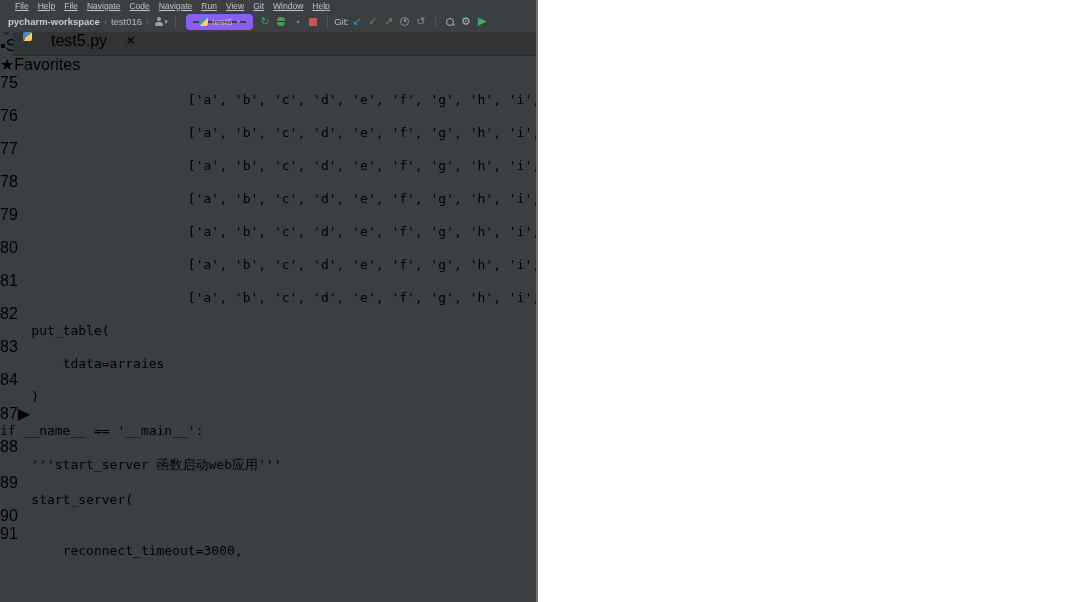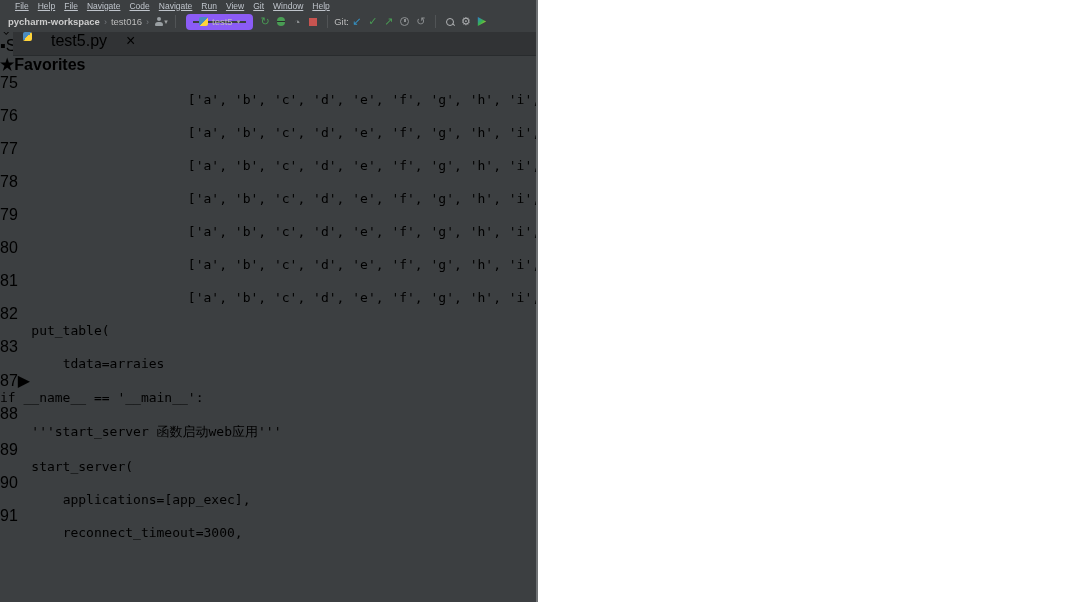--- a/index.html
+++ b/index.html
@@ -210,45 +210,46 @@
             </defs>
             <polygon points="2,1 11,6 2,11" fill="url(#pg)"></polygon>
           </svg>
       </span>
     </div>
 
     <div class="stripe"></div>
     <div class="vlabel" style="top:38px;"><span class="vicon">■</span><span class="vtext">Project</span></div>
     <div class="vlabel" style="top:92px;"><span class="vicon">◇</span><span class="vtext">Commit</span></div>
     <div class="vlabel" style="top:448px;"><span class="vicon">▪</span><span class="vtext">Structure</span></div>
-    <div class="vlabel" style="top:508px;font-weight:bold;"><span class="vicon">★</span><span class="vtext">Favorites</span></div>
+    <div class="vlabel" style="top:508px;"><span class="vicon">★</span><span class="vtext">Favorites</span></div>
 
     <div class="tabbar">
       <div class="etab">
         <span class="pyicon"></span>
         <span>test5.py</span>
         <span class="etab-close">×</span>
       </div>
     </div>
 
     <div id="editor">
       <div id="code-lines">
           <div class="cl"><span class="ln">75</span><span class="gi"></span><pre class="ct"><span class="pl">                        [</span><span class="st">'a'</span><span class="cm">,</span><span class="pl"> </span><span class="st">'b'</span><span class="cm">,</span><span class="pl"> </span><span class="st">'c'</span><span class="cm">,</span><span class="pl"> </span><span class="st">'d'</span><span class="cm">,</span><span class="pl"> </span><span class="st">'e'</span><span class="cm">,</span><span class="pl"> </span><span class="st">'f'</span><span class="cm">,</span><span class="pl"> </span><span class="st">'g'</span><span class="cm">,</span><span class="pl"> </span><span class="st">'h'</span><span class="cm">,</span><span class="pl"> </span><span class="st">'i'</span><span class="cm">,</span></pre></div>
           <div class="cl"><span class="ln">76</span><span class="gi"></span><pre class="ct"><span class="pl">                        [</span><span class="st">'a'</span><span class="cm">,</span><span class="pl"> </span><span class="st">'b'</span><span class="cm">,</span><span class="pl"> </span><span class="st">'c'</span><span class="cm">,</span><span class="pl"> </span><span class="st">'d'</span><span class="cm">,</span><span class="pl"> </span><span class="st">'e'</span><span class="cm">,</span><span class="pl"> </span><span class="st">'f'</span><span class="cm">,</span><span class="pl"> </span><span class="st">'g'</span><span class="cm">,</span><span class="pl"> </span><span class="st">'h'</span><span class="cm">,</span><span class="pl"> </span><span class="st">'i'</span><span class="cm">,</span></pre></div>
           <div class="cl"><span class="ln">77</span><span class="gi"></span><pre class="ct"><span class="pl">                        [</span><span class="st">'a'</span><span class="cm">,</span><span class="pl"> </span><span class="st">'b'</span><span class="cm">,</span><span class="pl"> </span><span class="st">'c'</span><span class="cm">,</span><span class="pl"> </span><span class="st">'d'</span><span class="cm">,</span><span class="pl"> </span><span class="st">'e'</span><span class="cm">,</span><span class="pl"> </span><span class="st">'f'</span><span class="cm">,</span><span class="pl"> </span><span class="st">'g'</span><span class="cm">,</span><span class="pl"> </span><span class="st">'h'</span><span class="cm">,</span><span class="pl"> </span><span class="st">'i'</span><span class="cm">,</span></pre></div>
           <div class="cl"><span class="ln">78</span><span class="gi"></span><pre class="ct"><span class="pl">                        [</span><span class="st">'a'</span><span class="cm">,</span><span class="pl"> </span><span class="st">'b'</span><span class="cm">,</span><span class="pl"> </span><span class="st">'c'</span><span class="cm">,</span><span class="pl"> </span><span class="st">'d'</span><span class="cm">,</span><span class="pl"> </span><span class="st">'e'</span><span class="cm">,</span><span class="pl"> </span><span class="st">'f'</span><span class="cm">,</span><span class="pl"> </span><span class="st">'g'</span><span class="cm">,</span><span class="pl"> </span><span class="st">'h'</span><span class="cm">,</span><span class="pl"> </span><span class="st">'i'</span><span class="cm">,</span></pre></div>
           <div class="cl"><span class="ln">79</span><span class="gi"></span><pre class="ct"><span class="pl">                        [</span><span class="st">'a'</span><span class="cm">,</span><span class="pl"> </span><span class="st">'b'</span><span class="cm">,</span><span class="pl"> </span><span class="st">'c'</span><span class="cm">,</span><span class="pl"> </span><span class="st">'d'</span><span class="cm">,</span><span class="pl"> </span><span class="st">'e'</span><span class="cm">,</span><span class="pl"> </span><span class="st">'f'</span><span class="cm">,</span><span class="pl"> </span><span class="st">'g'</span><span class="cm">,</span><span class="pl"> </span><span class="st">'h'</span><span class="cm">,</span><span class="pl"> </span><span class="st">'i'</span><span class="cm">,</span></pre></div>
           <div class="cl"><span class="ln">80</span><span class="gi"></span><pre class="ct"><span class="pl">                        [</span><span class="st">'a'</span><span class="cm">,</span><span class="pl"> </span><span class="st">'b'</span><span class="cm">,</span><span class="pl"> </span><span class="st">'c'</span><span class="cm">,</span><span class="pl"> </span><span class="st">'d'</span><span class="cm">,</span><span class="pl"> </span><span class="st">'e'</span><span class="cm">,</span><span class="pl"> </span><span class="st">'f'</span><span class="cm">,</span><span class="pl"> </span><span class="st">'g'</span><span class="cm">,</span><span class="pl"> </span><span class="st">'h'</span><span class="cm">,</span><span class="pl"> </span><span class="st">'i'</span><span class="cm">,</span></pre></div>
           <div class="cl"><span class="ln">81</span><span class="gi"><span class="fold-mk"></span></span><pre class="ct"><span class="pl">                        [</span><span class="st">'a'</span><span class="cm">,</span><span class="pl"> </span><span class="st">'b'</span><span class="cm">,</span><span class="pl"> </span><span class="st">'c'</span><span class="cm">,</span><span class="pl"> </span><span class="st">'d'</span><span class="cm">,</span><span class="pl"> </span><span class="st">'e'</span><span class="cm">,</span><span class="pl"> </span><span class="st">'f'</span><span class="cm">,</span><span class="pl"> </span><span class="st">'g'</span><span class="cm">,</span><span class="pl"> </span><span class="st">'h'</span><span class="cm">,</span><span class="pl"> </span><span class="st">'i'</span><span class="cm">,</span></pre></div>
           <div class="cl"><span class="ln">82</span><span class="gi"></span><pre class="ct"><span class="pl">    put_table(</span></pre></div>
           <div class="cl"><span class="ln">83</span><span class="gi"></span><pre class="ct"><span class="pl">        </span><span class="pm">tdata</span><span class="pl">=</span><span class="bd">arraies</span></pre></div>
+          <div class="cl"><span class="ln">84</span><span class="gi"><span class="fold-mk"></span></span><pre class="ct"><span class="pl">    )</span></pre></div>
           <div class="cl"><span class="ln">87</span><span class="gi"><span class="run-arrow">▶</span><span class="fold-mk"></span></span><pre class="ct"><span class="kw">if </span><span class="pl">__name__ == </span><span class="st">'__main__'</span><span class="pl">:</span></pre></div>
           <div class="cl"><span class="ln">88</span><span class="gi"></span><pre class="ct"><span class="pl">    </span><span class="st">'''start_server 函数启动web应用'''</span></pre></div>
           <div class="cl"><span class="ln">89</span><span class="gi"></span><pre class="ct"><span class="bd">    start_server</span><span class="brace">(</span></pre></div>
-          <div class="cl"><span class="ln">90</span><span class="gi"></span><pre class="ct"><span class="pl">        </span><span class="pm">applications</span><span class="pl">=</span><span class="pl">[</span><span class="bd">app_exec</span><span class="pl">],</span></pre></div>
+          <div class="cl"><span class="ln">90</span><span class="gi"></span></div>
           <div class="cl"><span class="ln">91</span><span class="gi"></span><pre class="ct"><span class="pl">        </span><span class="pm">reconnect_timeout</span><span class="pl">=</span><span class="nm">3000</span><span class="pl">,</span></pre></div>
         </div>
 
       <div class="hscroll"></div>
     </div>
 
   </div>
 
   <div id="browser">
     <div class="b-tabstrip">

